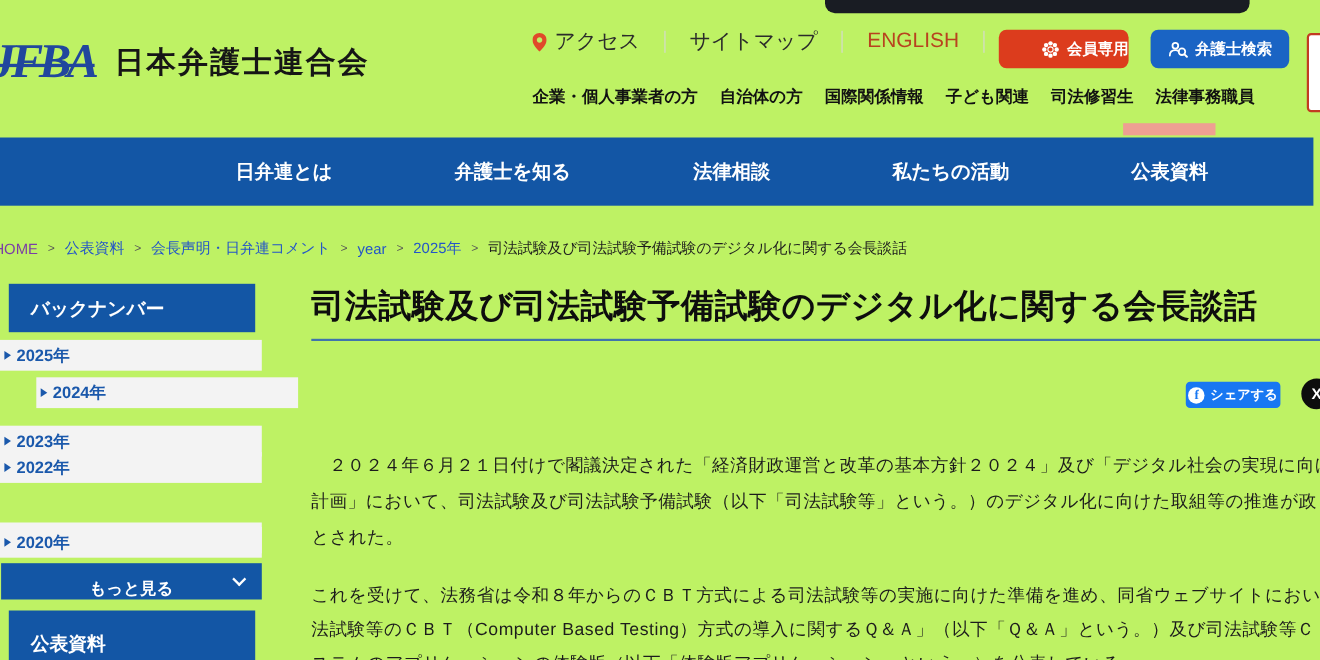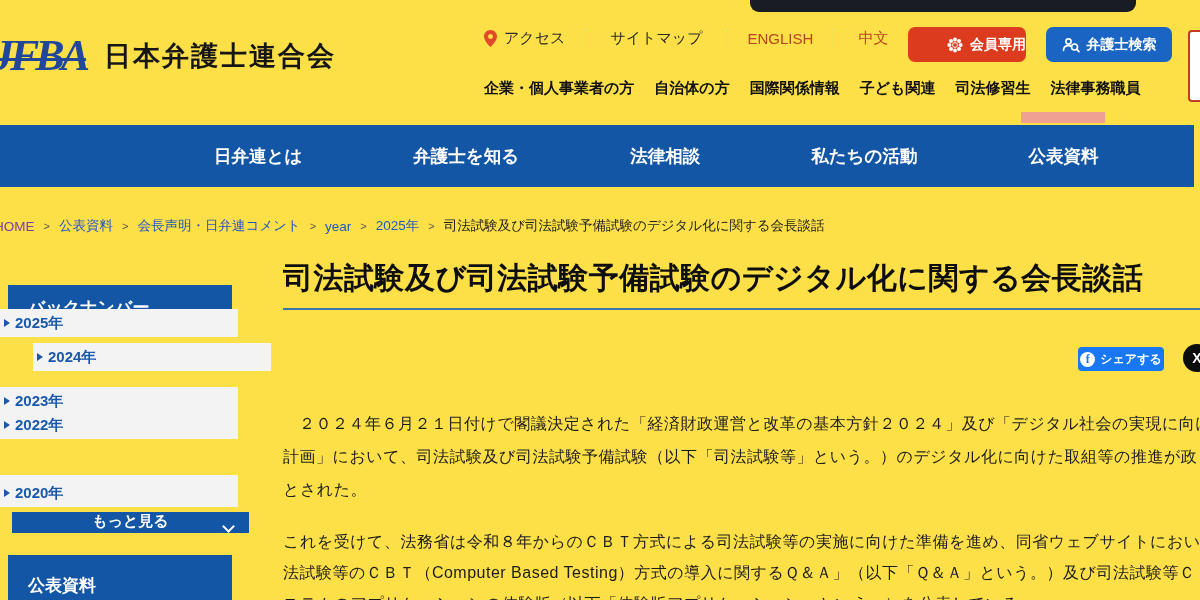--- a/index.html
+++ b/index.html
@@ -1,40 +1,40 @@
 <!DOCTYPE html>
 <html><head>
 <meta charset="utf-8">
 <style>
   * { margin:0; padding:0; box-sizing:border-box; }
   html,body { background:#fff; }
   .page {
     position:relative; width:1200px; height:600px; overflow:hidden;
-    background:#fde047; font-family:"Liberation Sans", sans-serif;
+    background:#bef264; font-family:"Liberation Sans", sans-serif;
   }
 
   
   .top-black-bar {
     position:absolute; left:750px; top:0; width:386px; height:12px;
     background:#191c23; border-radius:0 0 9px 9px;
   }
 
   
   .logo { position:absolute; left:-8px; top:34px; display:flex; align-items:center; }
   .jfba-mark {
     position:relative; font-family:"Liberation Serif", serif; font-style:italic;
     font-weight:bold; font-size:44px; line-height:1; color:#21479d; letter-spacing:-4px;
     padding-right:10px;
   }
   .jfba-stroke { position:absolute; left:4px; top:24px; width:90px; height:3px; background:#21479d; }
   .org-name { font-size:27px; font-weight:600; color:#161616; letter-spacing:2px; margin-left:8px; }
 
   .utility-nav {
     position:absolute; left:462px; top:22px; height:32px;
-    display:flex; align-items:center; font-size:15px; color:#2b2b2b; font-weight:500;
+    display:flex; align-items:center; font-size:19px; color:#2b2b2b; font-weight:500;
   }
   .utility-item { display:flex; align-items:center; gap:7px; padding:0 22px; cursor:pointer; }
   .utility-sep { width:1px; height:20px; background:#d8d8d8; }
   .u-red { color:#b8431f; }
 
   .member-btn {
     position:absolute; left:908px; top:27px; width:118px; height:35px;
     background:#dc3c1d; border-radius:7px; color:#fff; font-size:14px; font-weight:700;
     display:flex; align-items:center; justify-content:flex-end; gap:7px; cursor:pointer;
   }
@@ -83,22 +83,22 @@
   .side-row {
     position:absolute; left:0; width:238px; height:28px; background:#f3f3f3;
     display:flex; align-items:center; padding-left:4px; cursor:pointer;
   }
   .tri {
     width:0; height:0; border-left:6px solid #1a58ab;
     border-top:4px solid transparent; border-bottom:4px solid transparent; margin-right:5px;
   }
   .side-row span { color:#1a58ab; font-size:15px; font-weight:700; }
   .more-bar {
-    position:absolute; left:12px; top:512px; width:237px; height:21px; background:#1356a5;
-    color:#fff; font-size:15px; font-weight:700; display:flex; align-items:flex-start;
+    position:absolute; left:1px; top:512px; width:237px; height:33px; background:#1356a5;
+    color:#fff; font-size:15px; font-weight:700; display:flex; align-items:flex-end;
     justify-content:center; cursor:pointer;
   }
   .chev {
     position:absolute; right:16px; top:10px; width:9px; height:9px;
     border-right:2px solid #fff; border-bottom:2px solid #fff; transform:rotate(45deg);
   }
 
   
   .article-title {
     position:absolute; left:283px; top:258px; font-size:30px; font-weight:800;
@@ -225,21 +225,21 @@
     <span class="bc-sep">&gt;</span>
     <span class="bc-link">会長声明・日弁連コメント</span>
     <span class="bc-sep">&gt;</span>
     <span class="bc-link">year</span>
     <span class="bc-sep">&gt;</span>
     <span class="bc-link">2025年</span>
     <span class="bc-sep">&gt;</span>
     <span class="bc-current">司法試験及び司法試験予備試験のデジタル化に関する会長談話</span>
   </div>
 
-  <div class="side-header" style="top:258px;margin-top:27px;">
+  <div class="side-header" style="top:258px;">
     <span>バックナンバー</span>
   </div>
 
   <div class="side-row" style="top:309px;">
     <span class="tri"></span>
     <span>2025年</span>
   </div>
   <div class="side-row" style="top:343px;margin-left:33px;">
     <span class="tri"></span>
     <span>2024年</span>

